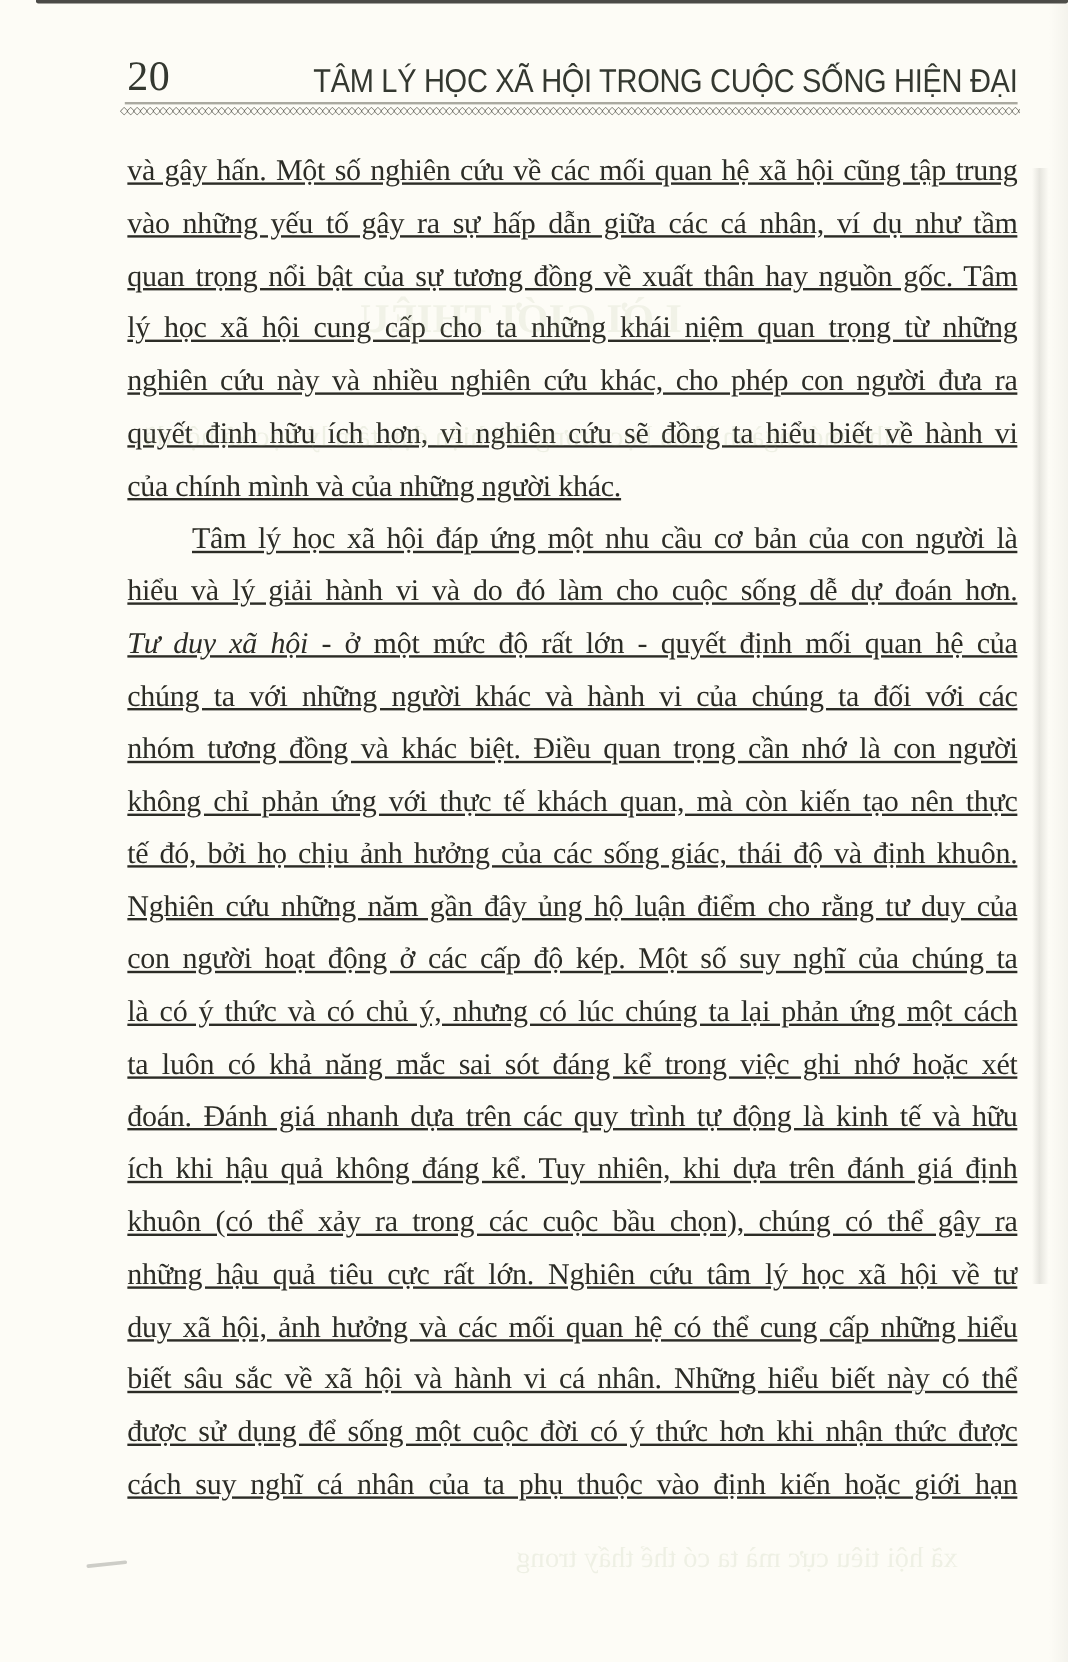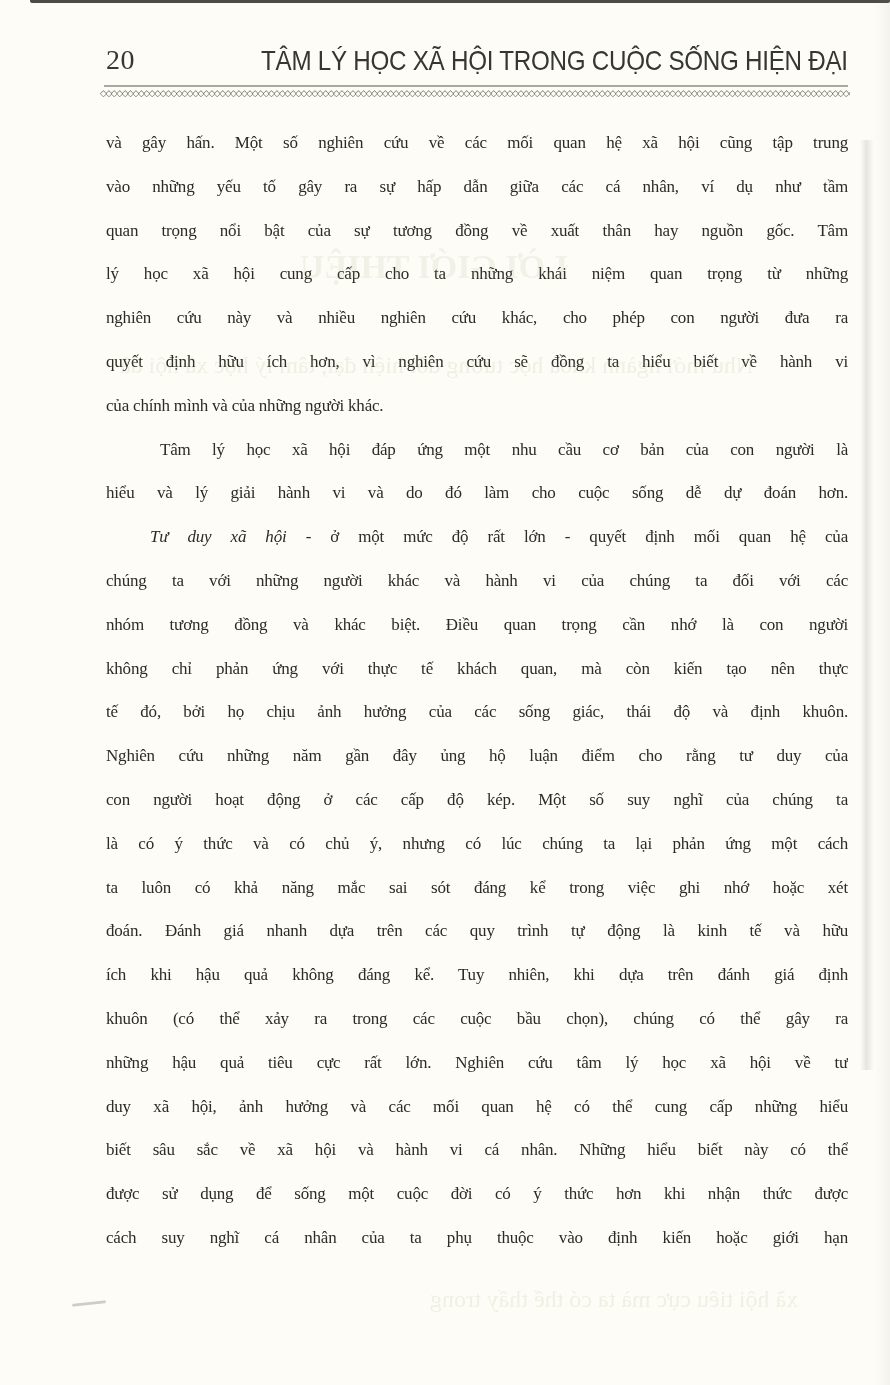--- a/index.html
+++ b/index.html
@@ -22,21 +22,21 @@
   }
   .top-edge{
     position:absolute;top:0;left:30px;right:0;height:3px;
     background:var(--top-edge);opacity:.85;border-radius:0 0 2px 2px;
   }
   .page-header{
     position:absolute;top:46px;left:106px;width:742px;
     display:flex;justify-content:space-between;align-items:flex-end;
   }
   .page-number{
-    font-size:28px;line-height:1;color:var(--header-text);
+    font-size:35px;line-height:1;color:var(--header-text);
     letter-spacing:.5px;
   }
   .running-title{
     font-family:"Liberation Sans","DejaVu Sans",sans-serif;
     font-size:27.5px;line-height:1;color:var(--header-text);
     white-space:nowrap;display:inline-block;
     transform:scaleX(.88);transform-origin:100% 100%;
     letter-spacing:-.3px;
   }
   .header-rule{
@@ -48,27 +48,27 @@
     overflow:hidden;white-space:nowrap;
     font-family:"DejaVu Sans",sans-serif;
     font-size:9px;line-height:10px;letter-spacing:-1.5px;
     color:var(--ornament);user-select:none;
   }
   .body-text{
     position:absolute;top:121px;left:106px;width:742px;
   }
   .line{
     height:var(--lh);line-height:var(--lh);overflow:hidden;
-    font-size:17px;letter-spacing:-.2px;
-    text-align:left;white-space:normal;
+    font-size:25px;letter-spacing:-.2px;
+    text-align:left;white-space:normal;text-decoration:underline;
   }
   .line.just{text-align:justify;}
   .line.just::after{content:"";display:inline-block;width:100%;height:0;}
   .line.indent{text-indent:54px;}
-  .line i{font-style:italic;margin-left:44px;}
+  .line i{font-style:italic;}
   .edge-shadow{
     position:absolute;top:140px;left:860px;width:14px;height:930px;
     background:linear-gradient(to right,rgba(110,110,100,0) 0%,rgba(110,110,100,.16) 45%,rgba(110,110,100,0) 100%);
     pointer-events:none;
   }
   .edge-shade-right{
     position:absolute;top:0;right:0;width:16px;height:100%;
     background:linear-gradient(to right,rgba(120,120,110,0),rgba(120,120,110,.07));
     pointer-events:none;
   }

